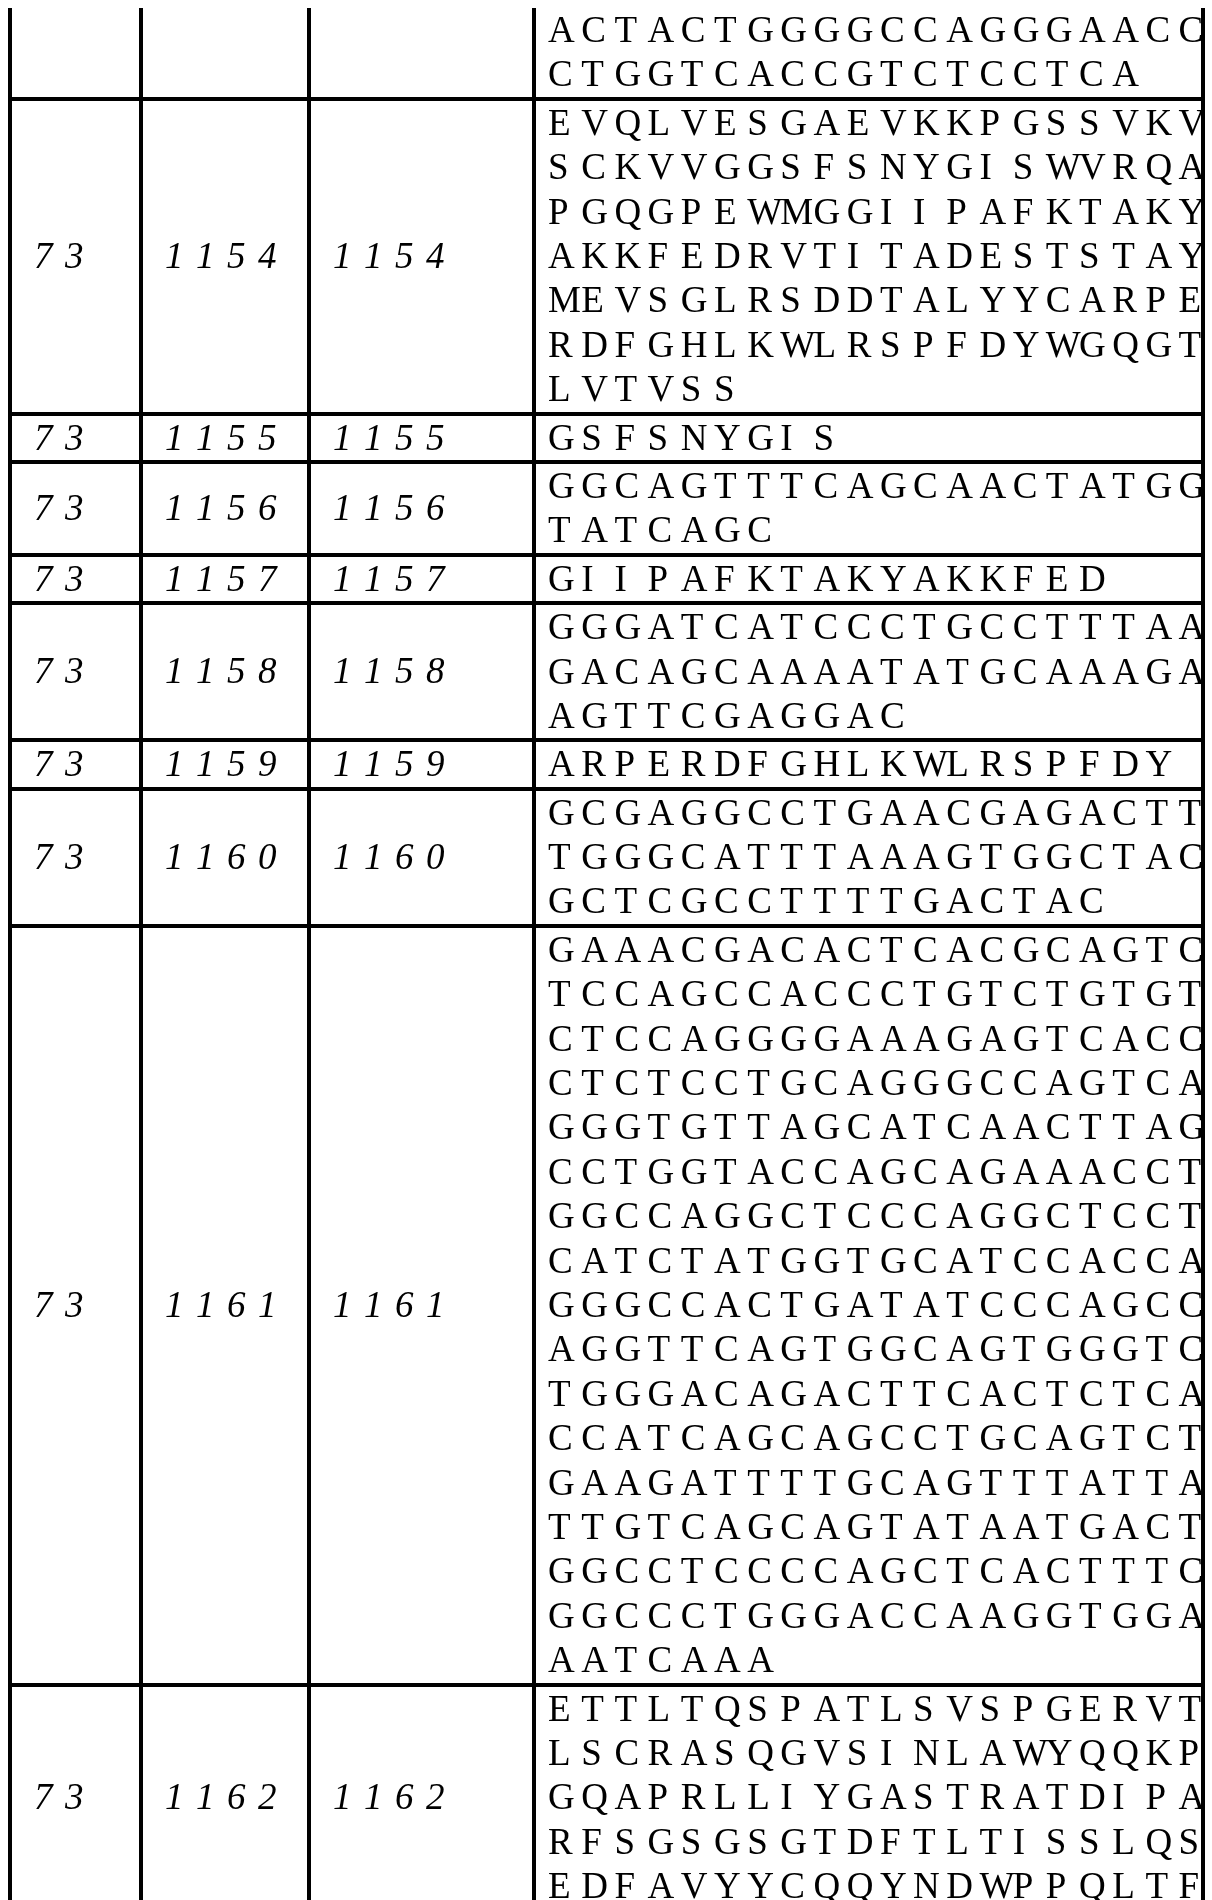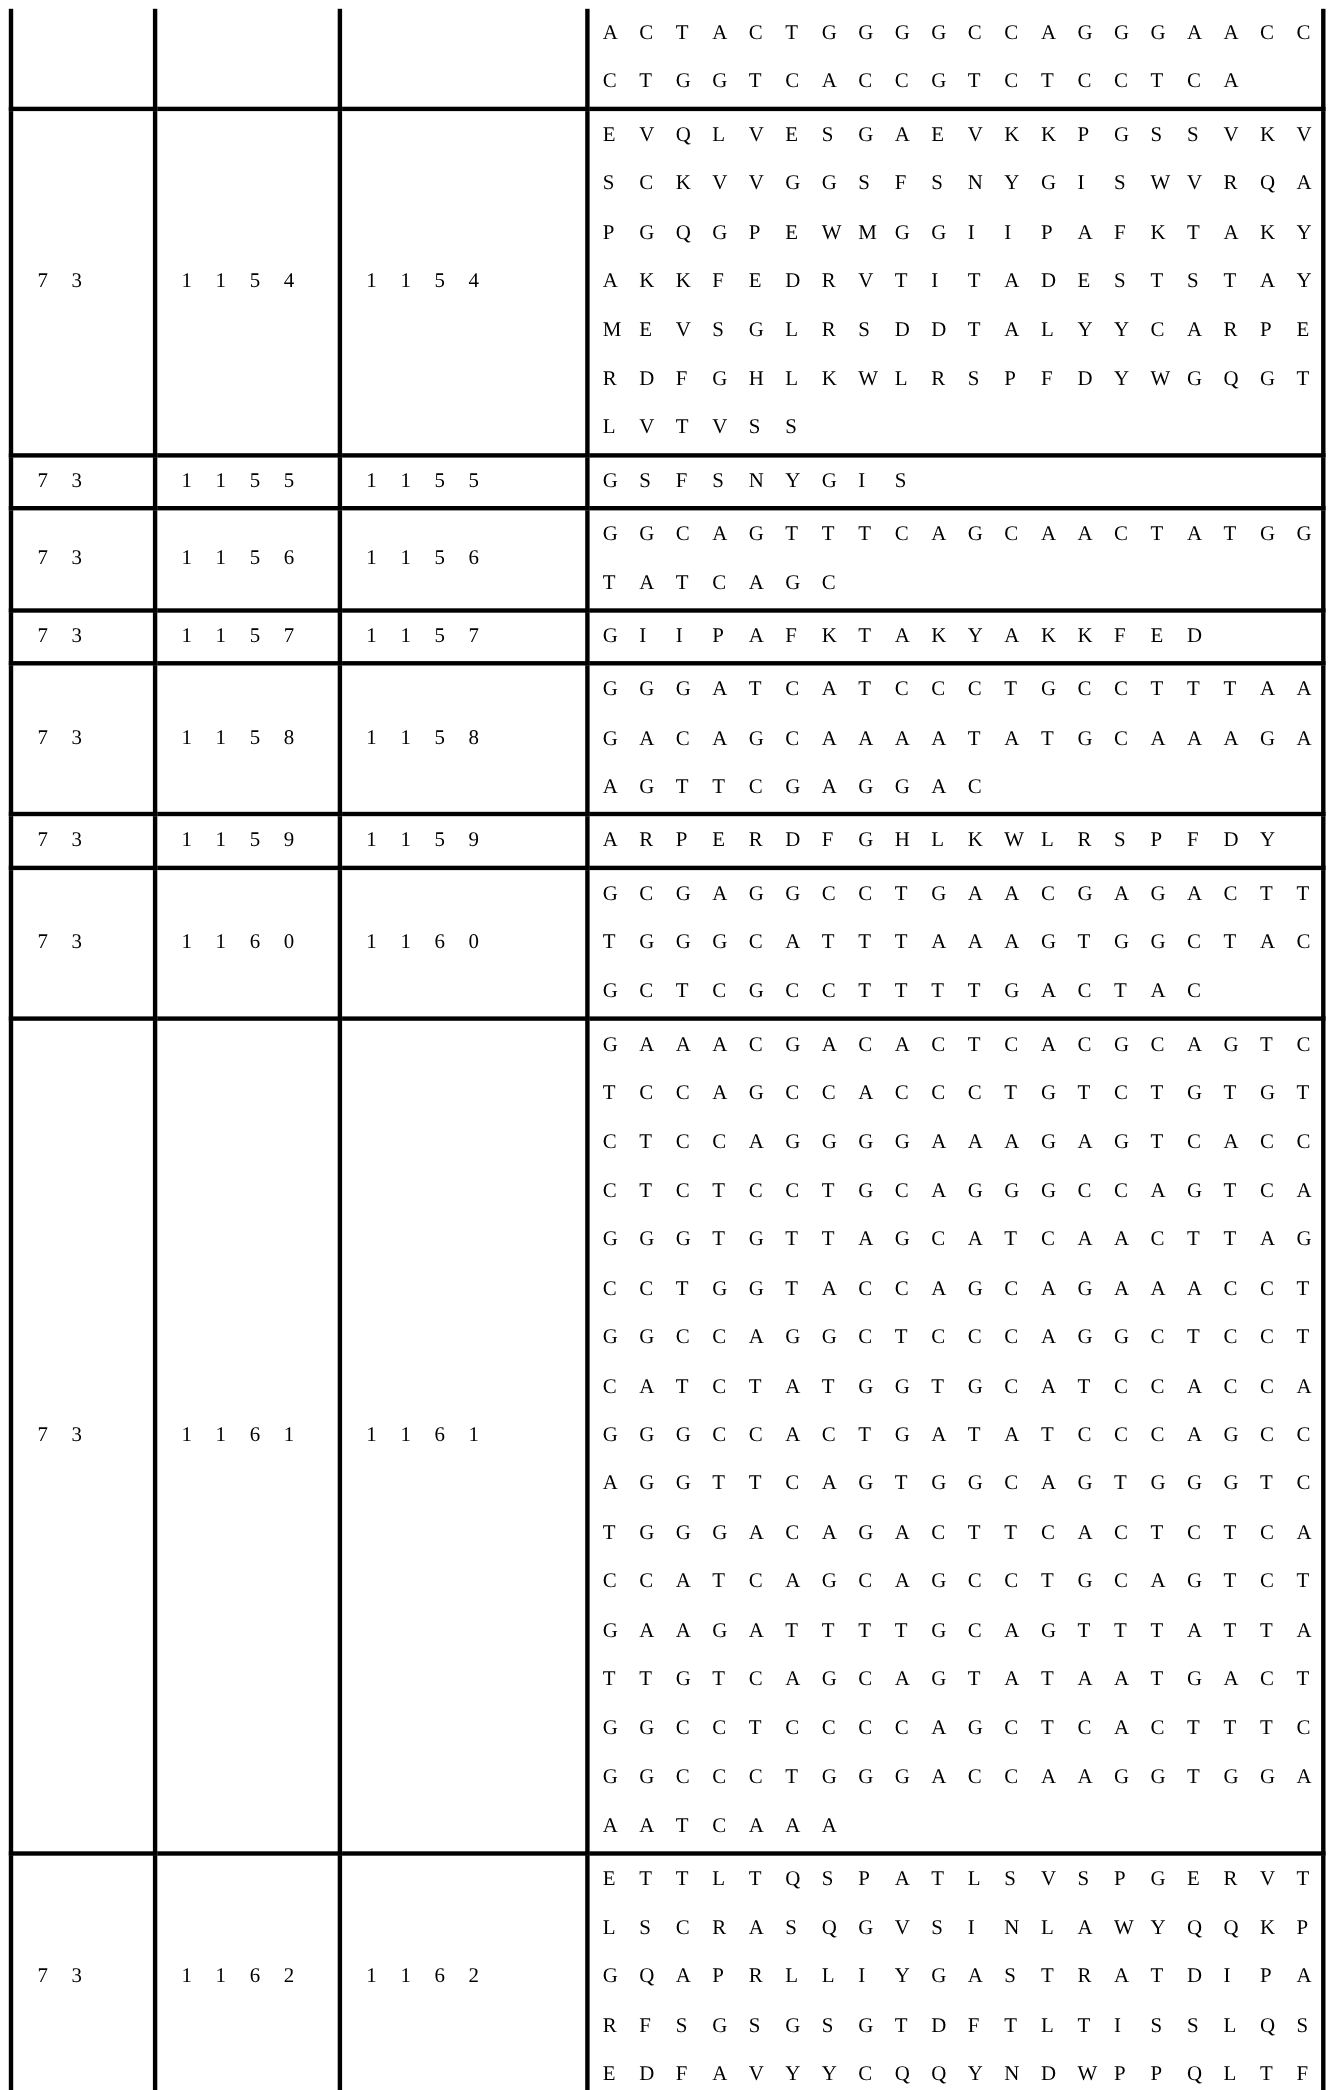--- a/index.html
+++ b/index.html
@@ -5,25 +5,25 @@
   html, body { margin: 0; padding: 0; background: #ffffff; }
   body { width: 1212px; height: 1900px; position: relative; overflow: hidden;
          font-family: "Liberation Serif", "DejaVu Serif", serif; color: #000; }
   table.seq {
     position: absolute; left: 8px; top: 8px;
     border-collapse: collapse; table-layout: fixed;
     width: 1193px;
   }
   table.seq td {
     border: 4px solid #000; padding: 0; vertical-align: middle;
-    font-size: 19px; line-height: 44.4px;
+    font-size: 37px; line-height: 44.4px;
   }
   table.seq tr.cont td { border-top: none; }
   col.c1 { width: 131px; } col.c2 { width: 168px; } col.c3 { width: 225px; } col.c4 { width: 669px; }
-  .num { padding-left: 22px !important; letter-spacing: 0; }
+  .num { padding-left: 22px !important; letter-spacing: 0; font-style: italic; }
   .num span.ch { display: inline-block; width: 31px; text-align: left; }
   .seqcell { padding-left: 12px !important; }
   .line { display: block; height: 44.4px; white-space: nowrap; }
   .line span.ch { display: inline-block; width: 33.2px; text-align: left; }
 </style>
 </head>
 <body>
 
 <table class="seq">
   <colgroup>

